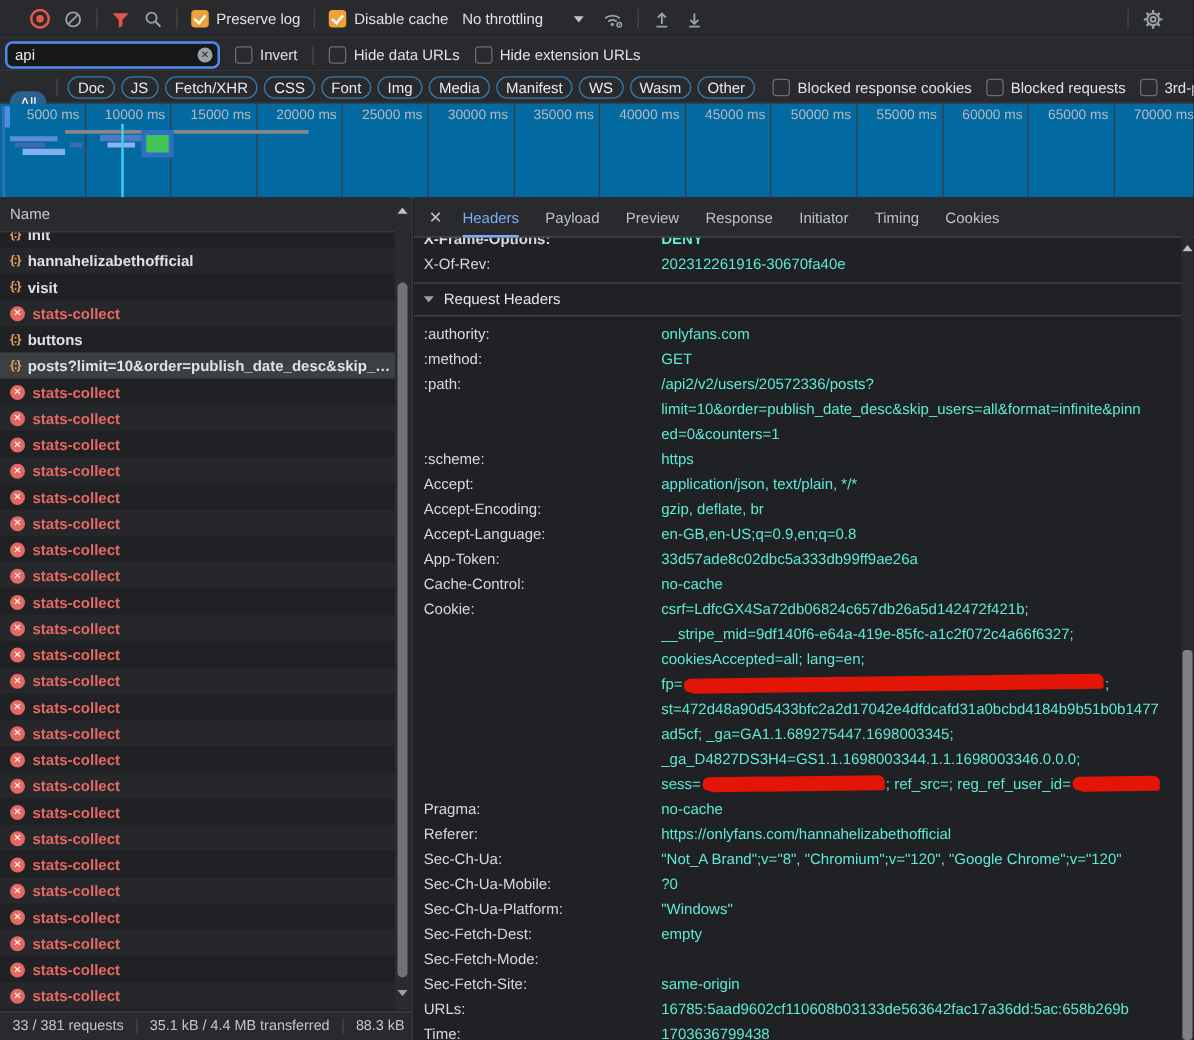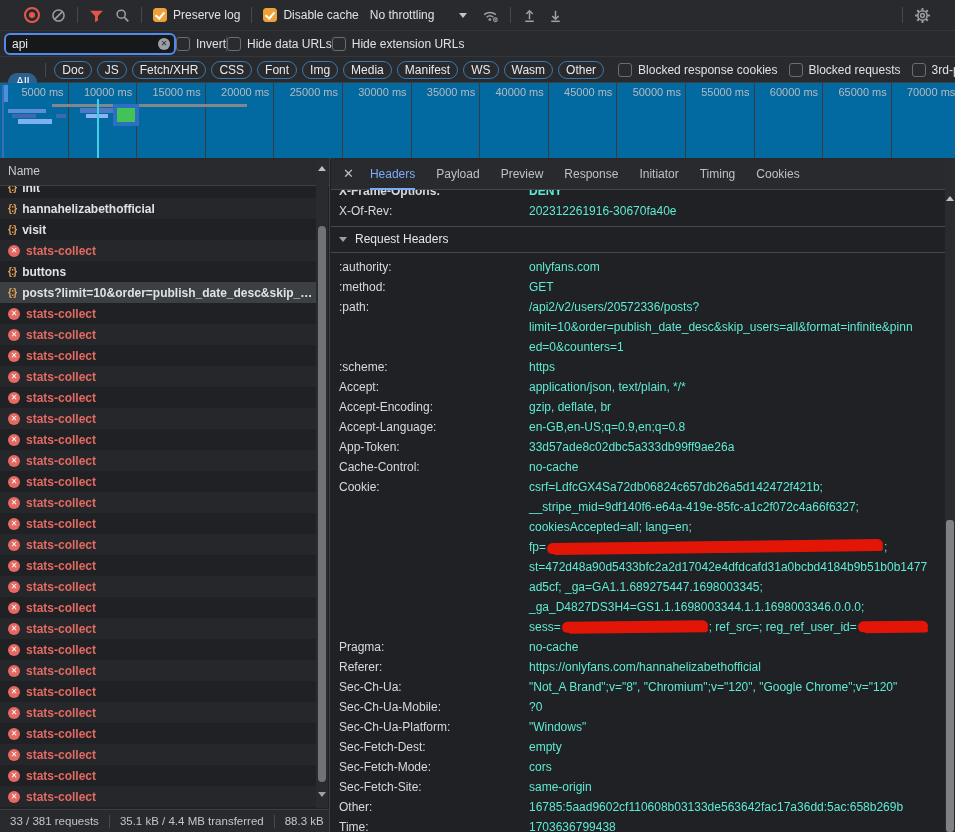--- a/index.html
+++ b/index.html
@@ -4,21 +4,21 @@
 <style>
   html,body{margin:0;padding:0;background:#111;}
   #app{position:relative;width:955px;height:832px;background:#202124;overflow:hidden;
        font-family:"Liberation Sans","DejaVu Sans",sans-serif;font-size:12px;color:#dfe1e5;
        -webkit-font-smoothing:antialiased;}
   .nowrap{white-space:nowrap;}
 
   
   .tbar{position:absolute;left:0;right:0;display:flex;align-items:center;background:#292a2d;}
   #tb1{top:0;height:30px;padding:0 24px;gap:11px;border-bottom:1px solid #35363a;}
-  #tb2{top:31px;height:25px;padding:0 4px;gap:0;border-bottom:1px solid #35363a;}
+  #tb2{top:31px;height:25px;padding:0 4px;gap:12px;border-bottom:1px solid #35363a;}
   #tb3{top:57px;height:25px;padding:0 8px;gap:5px;border-bottom:1px solid #3c4043;}
   .vsep{width:1px;height:16px;background:#47484b;flex:none;}
   .spacer{flex:1;}
   #tabstrip{position:absolute;left:530px;top:0;width:72px;height:3px;background:#5b8ef5;}
 
   
   .icw{display:inline-flex;align-items:center;justify-content:center;flex:none;cursor:default;}
   .rec{width:12px;height:12px;border:2px solid #e8574e;border-radius:50%;position:relative;flex:none;}
   .rec::after{content:"";position:absolute;left:3px;top:3px;width:6px;height:6px;border-radius:50%;background:#e8574e;}
   svg.gico{display:block;}
@@ -567,32 +567,29 @@
             </div>
           </div>
           <div class="hrow">
             <div class="hname">Sec-Fetch-Dest:</div>
             <div class="hval">
               <div class="vline"><span class="vt">empty</span></div>
             </div>
           </div>
           <div class="hrow">
             <div class="hname">Sec-Fetch-Mode:</div>
-            <div class="hval">
-              <div class="vline"><span class="vt">cors</span></div>
-            </div>
           </div>
           <div class="hrow">
             <div class="hname">Sec-Fetch-Site:</div>
             <div class="hval">
               <div class="vline"><span class="vt">same-origin</span></div>
             </div>
           </div>
           <div class="hrow">
-            <div class="hname">Other:</div>
+            <div class="hname">URLs:</div>
             <div class="hval">
               <div class="vline"><span class="vt">16785:5aad9602cf110608b03133de563642fac17a36dd:5ac:658b269b</span></div>
             </div>
           </div>
           <div class="hrow">
             <div class="hname">Time:</div>
             <div class="hval">
               <div class="vline"><span class="vt">1703636799438</span></div>
             </div>
           </div>

